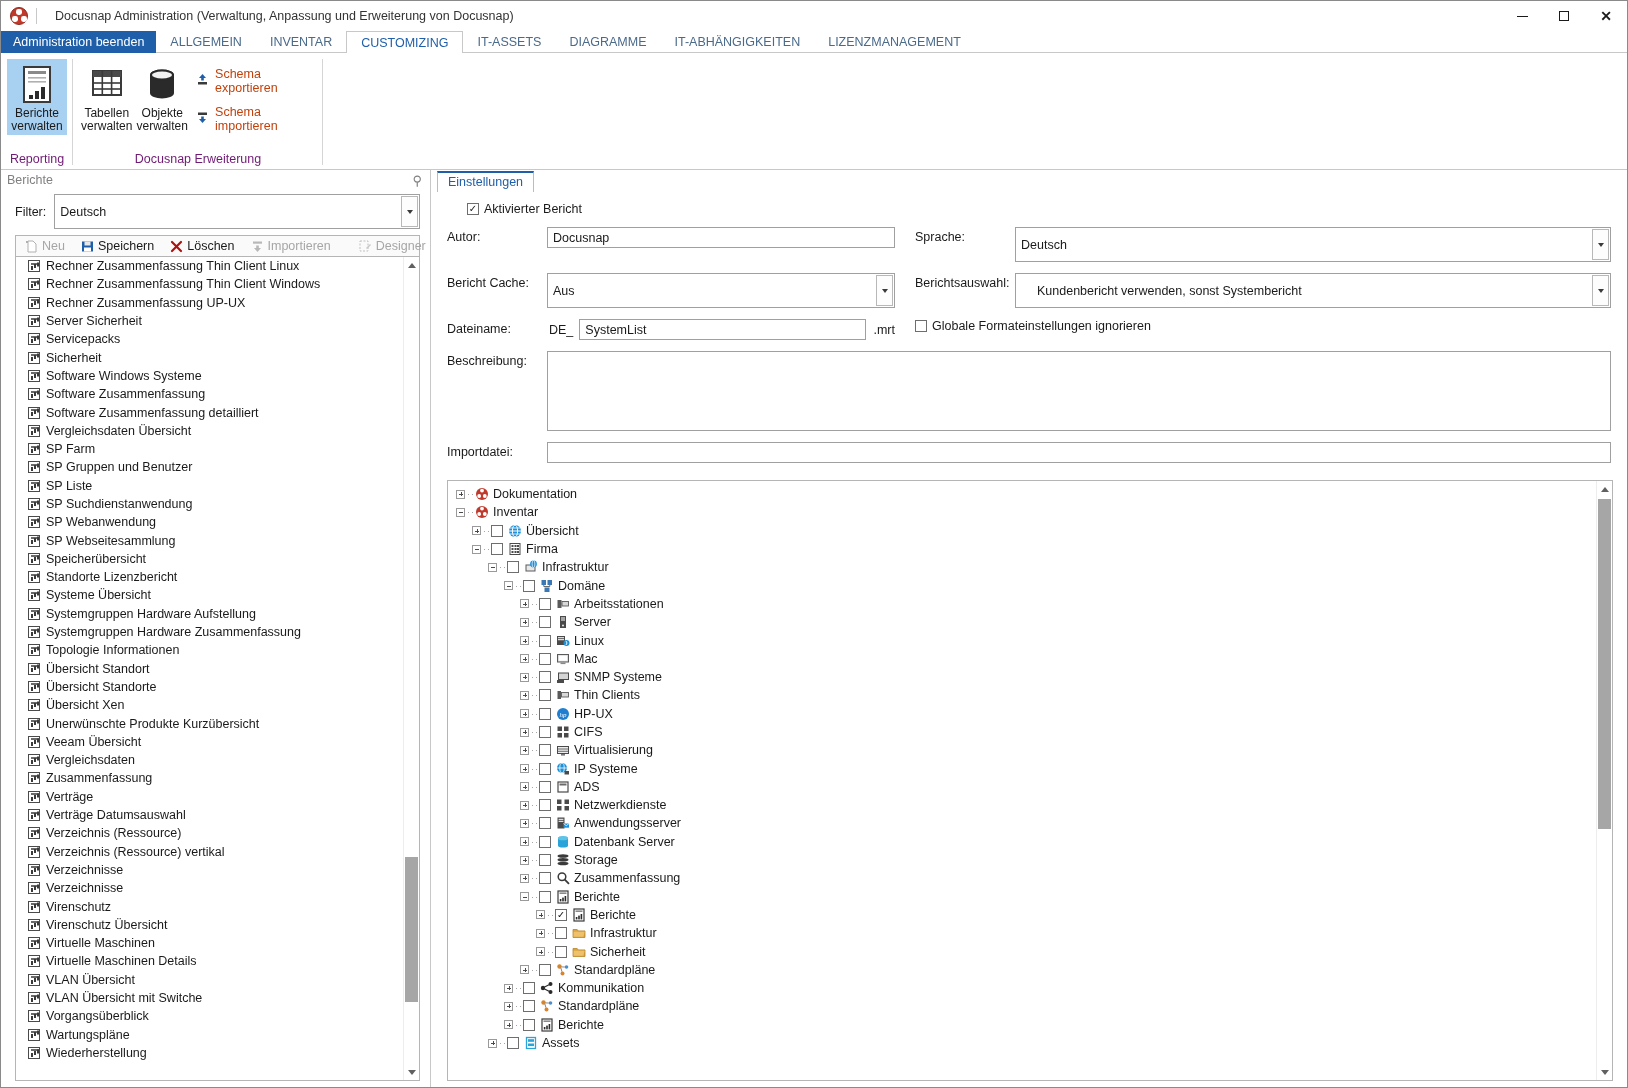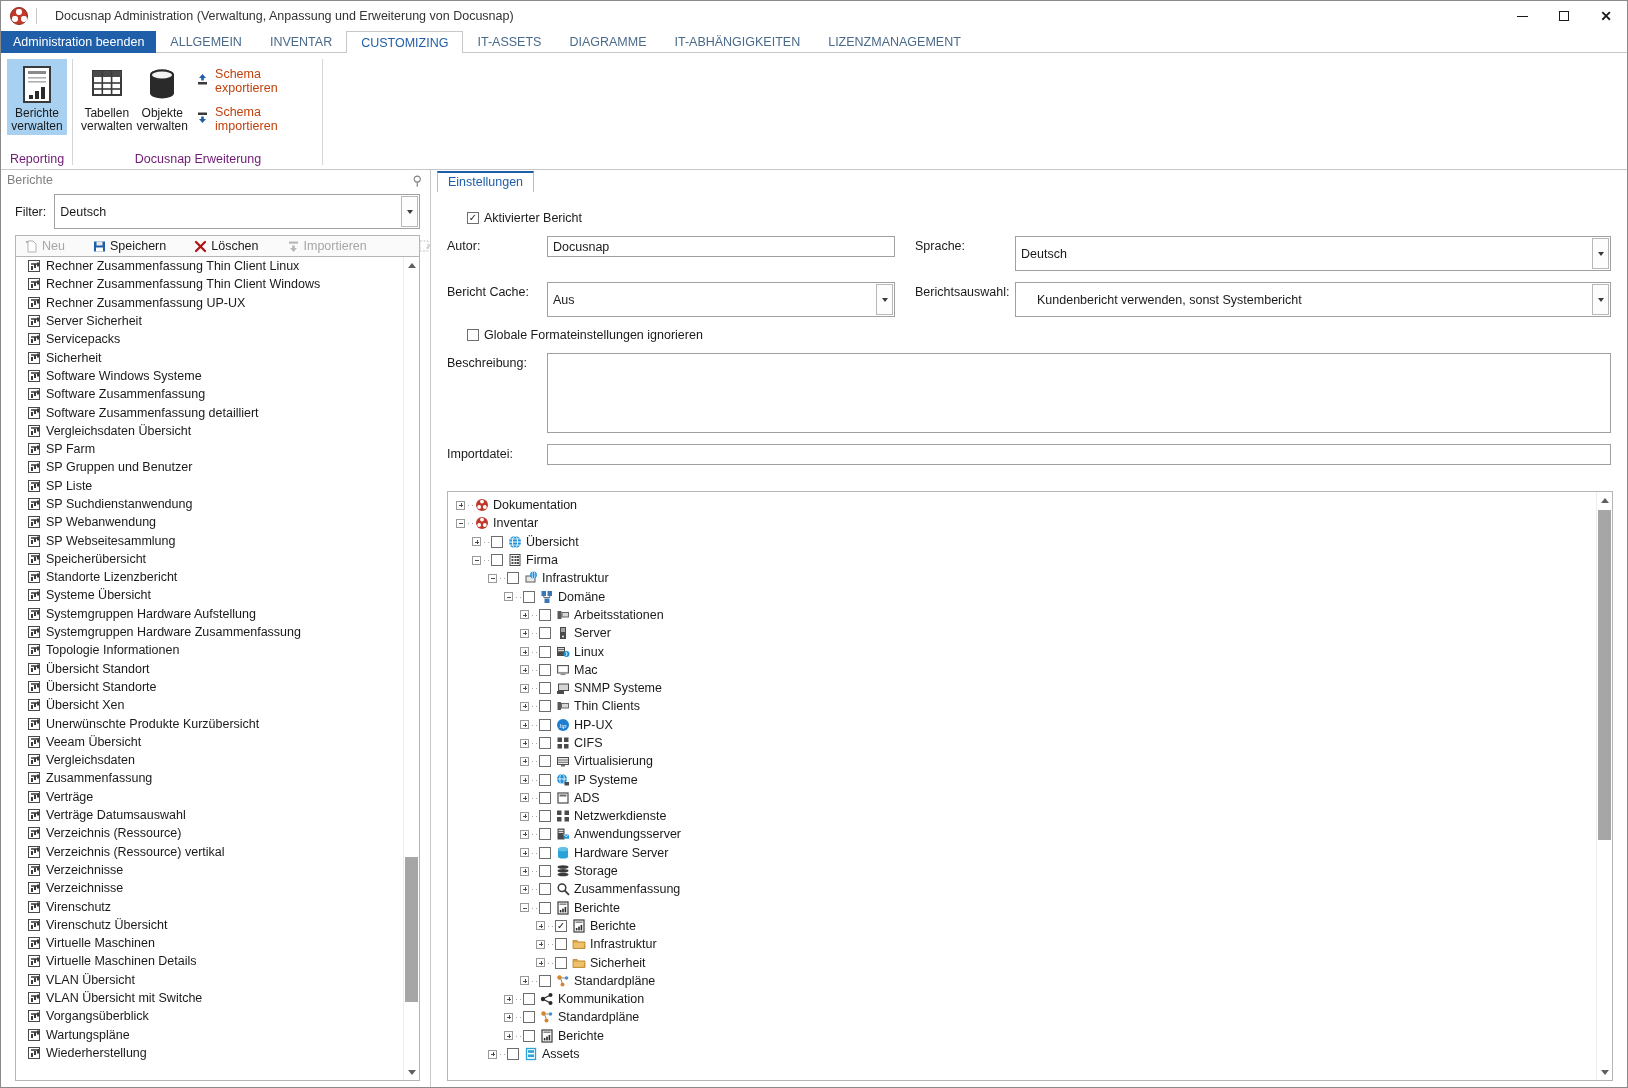--- a/index.html
+++ b/index.html
@@ -157,21 +157,21 @@
     display: flex; align-items: center; justify-content: center;
   }
   .caret-dn {
     width: 0; height: 0; border-left: 3.5px solid transparent;
     border-right: 3.5px solid transparent; border-top: 4px solid #3a3a3a;
   }
   .list-toolbar {
     margin: 0 10px 0 14px;
     height: 21px; border: 1px solid #b5b5b5; border-bottom: none;
     background: #fafafa;
-    display: flex; align-items: center; gap: 18px; padding: 0 4px;
+    display: flex; align-items: center; gap: 6px; padding: 0 4px;
     flex: 0 0 21px;
   }
   .tbbtn { display: flex; align-items: center; gap: 4px; padding: 0 5px; height: 19px; cursor: default; }
   .tbbtn .t { font-size: 12.5px; }
   .tbbtn.disabled .t { color: #a6a6a6; }
   .tb-div { width: 1px; height: 14px; background: #c5c5c5; margin: 0 3px; }
   .list-wrap {
     margin: 0 10px 6px 14px;
     flex: 1; min-height: 0;
     border: 1px solid #b5b5b5;
@@ -208,21 +208,21 @@
   .rep-icon::before {
     content:""; position:absolute; left:1.5px; top:1.5px; width:8px; height:2px; background:#6a6a6a;
   }
   .rep-icon::after {
     content:""; position:absolute; left:1.5px; bottom:1.2px; width:2px; height:4px;
     background:#3a3a3a;
     box-shadow: 3px -2px 0 0 #3a3a3a, 6px -3.5px 0 0 #3a3a3a;
   }
 
   
-  .right-panel { flex: 1; display: flex; flex-direction: column; min-width: 0; background:#fff;gap:9px; }
+  .right-panel { flex: 1; display: flex; flex-direction: column; min-width: 0; background:#fff; }
   .tabstrip {
     height: 22px; flex: 0 0 22px; display: flex; align-items: flex-end;
     padding-left: 6px; position: relative;
   }
   .tabstrip::after {
     content:""; position:absolute; left:0; right:0; bottom:0; height:0;
   }
   .etab {
     padding: 2px 10px 3px 10px; font-size: 12.5px; color: #1f5fa9;
     border-left: 1px solid #bcbcbc; border-right: 1px solid #bcbcbc;
@@ -693,20 +693,26 @@
             <div class="combo" style="flex:1;padding-left:16px;">
               <span class="val">Kundenbericht verwenden, sonst Systembericht</span>
               <span class="arrowbox">
                   <span class="caret-dn"></span>
                 </span>
             </div>
           </div>
         </div>
 
         <div class="frow">
+          <div class="col-left" style="display:flex;">
+            <span class="flabel">Dateiname:</span>
+            <span class="de-prefix">DE_</span>
+            <div class="finput" style="flex:1;">SystemList</div>
+            <span class="mrt">.mrt</span>
+          </div>
           <div class="col-right">
             <span class="rlabel" style="width:auto;flex:0 0 auto;"></span>
             <div class="chkrow">
               <span class="chkbox"></span>
               <span>Globale Formateinstellungen ignorieren</span>
             </div>
           </div>
         </div>
 
         <div class="frow">
@@ -993,21 +999,21 @@
               <span class="expander plus"></span>
               <span class="dots">··</span>
               <span class="tchk"></span>
               <span class="ticon">
                 <svg width="14" height="14" viewBox="0 0 14 14">
                   <ellipse cx="7" cy="3.2" rx="5" ry="2" fill="#29a3d8"></ellipse>
                   <path d="M2 3.2 L2 10.5 A5 2 0 0 0 12 10.5 L12 3.2" fill="#29a3d8"></path>
                   <ellipse cx="7" cy="3.2" rx="5" ry="2" fill="#5fc3e8"></ellipse>
                 </svg>
               </span>
-              <span>Hardware Server</span>
+              <span>Datenbank Server</span>
             </div>
             <div class="trow" style="padding-left: 72px;">
               <span class="expander plus"></span>
               <span class="dots">··</span>
               <span class="tchk"></span>
               <span class="ticon">
                 <svg width="14" height="14" viewBox="0 0 14 14">
                   <ellipse cx="7" cy="3" rx="5.5" ry="1.8" fill="#3a3a3a"></ellipse>
                   <ellipse cx="7" cy="6.8" rx="5.5" ry="1.8" fill="#3a3a3a"></ellipse>
                   <ellipse cx="7" cy="10.5" rx="5.5" ry="1.8" fill="#3a3a3a"></ellipse>

